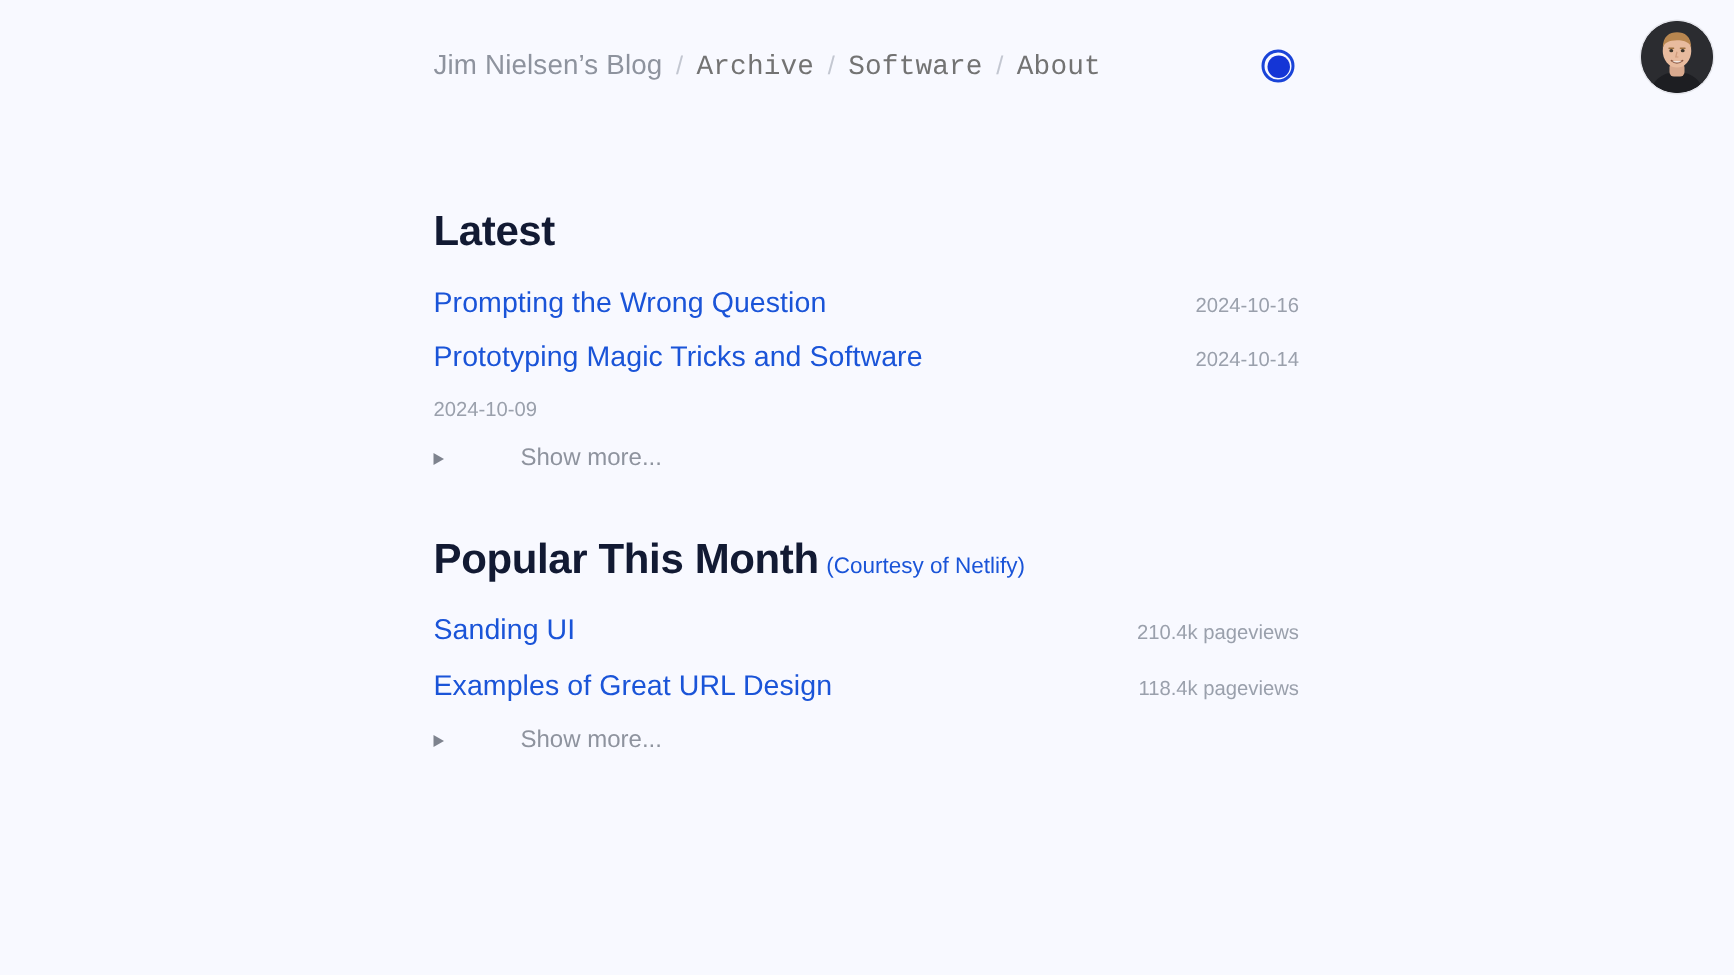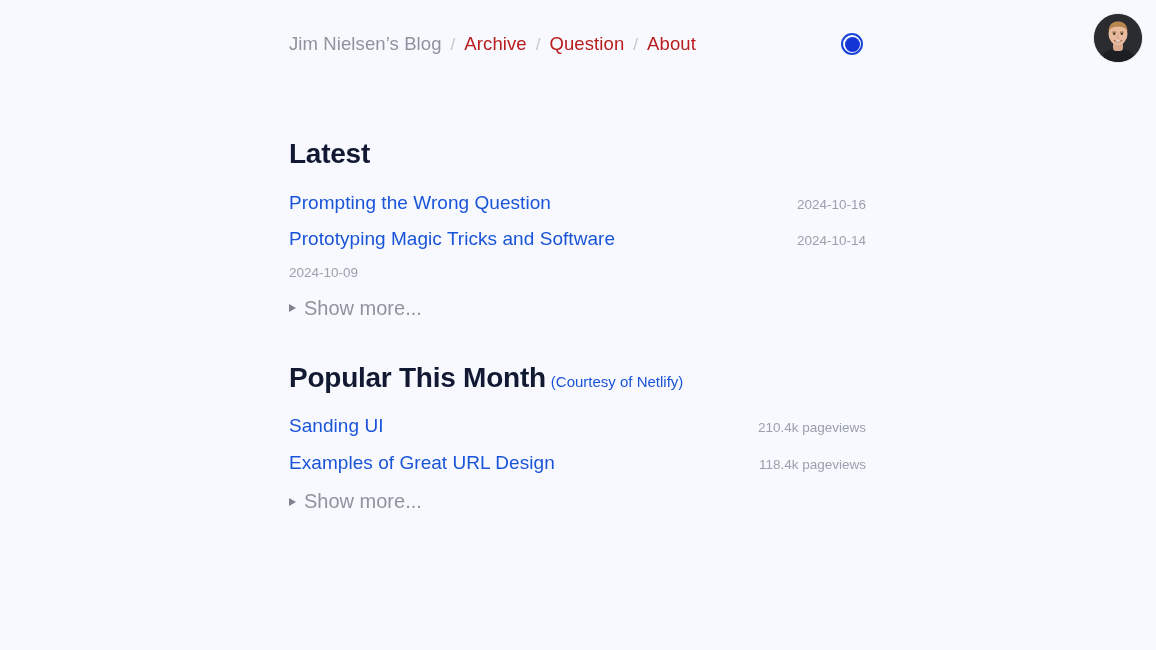--- a/index.html
+++ b/index.html
@@ -52,23 +52,24 @@
     align-items: baseline;
     font-size: 18.5px;
     line-height: 1;
     white-space: nowrap;
   }
   .crumb-current {
     color: #8e939e;
     letter-spacing: 0.1px;
   }
   .crumb-link {
-    color: #b91c1c;
+    color: #737373;
     text-decoration: none;
     letter-spacing: 0.1px;
+    font-family: Liberation Mono, monospace;
   }
   .crumb-sep {
     color: #c3c7d1;
     margin: 0 9px;
     font-size: 17px;
   }
   .theme-toggle {
     margin-left: auto;
     margin-right: 3px;
     width: 22px;
@@ -139,23 +140,24 @@
     white-space: nowrap;
     flex: none;
   }
 
   
   .show-more {
     display: flex;
     align-items: center;
     margin-top: 9px;
     color: #8e939e;
-    font-size: 20px;
+    font-size: 16px;
     cursor: pointer;
     user-select: none;
+    gap: 43px;
   }
   .show-more .tri {
     width: 0;
     height: 0;
     border-left: 7px solid #7e838e;
     border-top: 4.5px solid transparent;
     border-bottom: 4.5px solid transparent;
     margin-right: 8px;
     flex: none;
   }
@@ -197,21 +199,21 @@
 
 <div class="page">
   <div class="inner">
 
     <div class="topbar">
       <nav class="breadcrumb">
         <span class="crumb-current">Jim Nielsen’s Blog</span>
         <span class="crumb-sep">/</span>
         <a class="crumb-link" href="#">Archive</a>
         <span class="crumb-sep">/</span>
-        <a class="crumb-link" href="#">Question</a>
+        <a class="crumb-link" href="#">Software</a>
         <span class="crumb-sep">/</span>
         <a class="crumb-link" href="#">About</a>
       </nav>
       <button class="theme-toggle">
         <span class="dot"></span>
       </button>
     </div>
 
     <section class="section section-latest">
       <h2 class="section-title">

